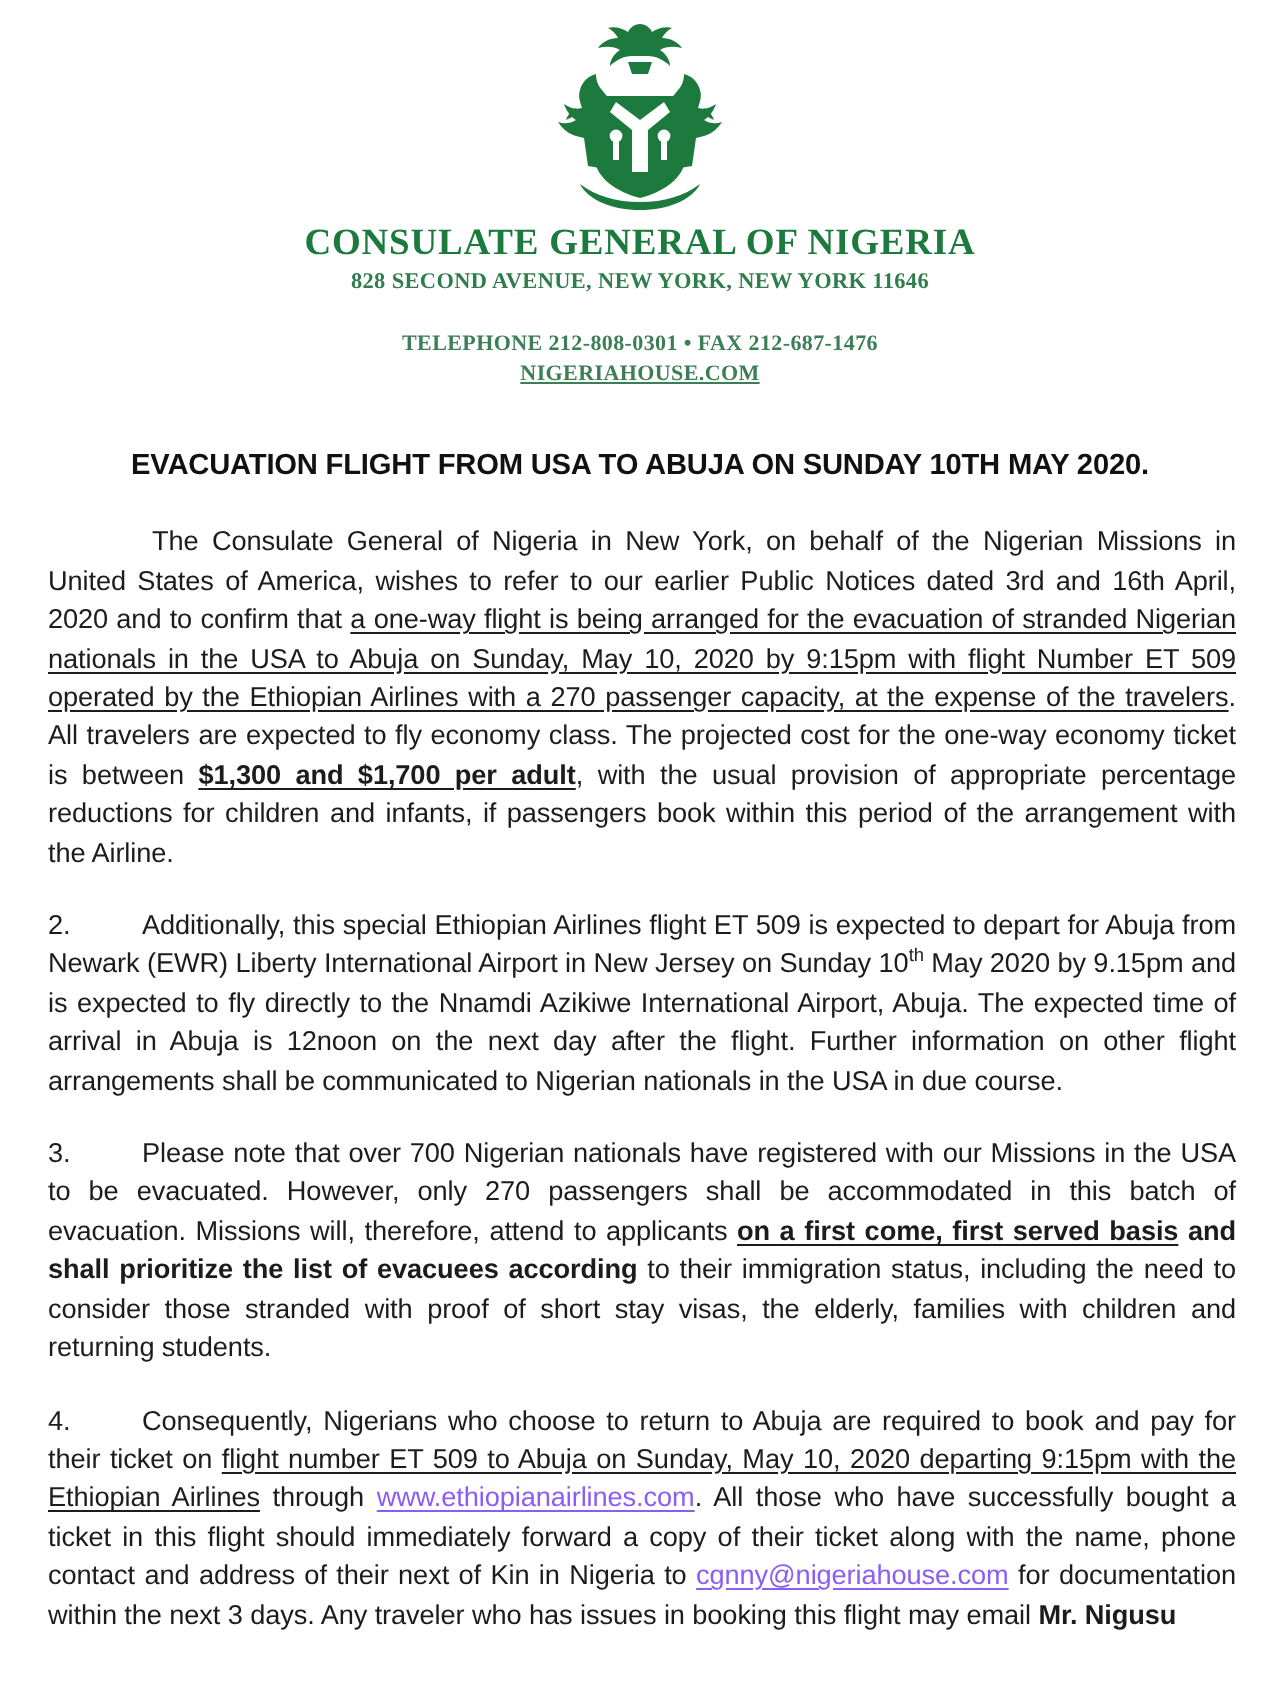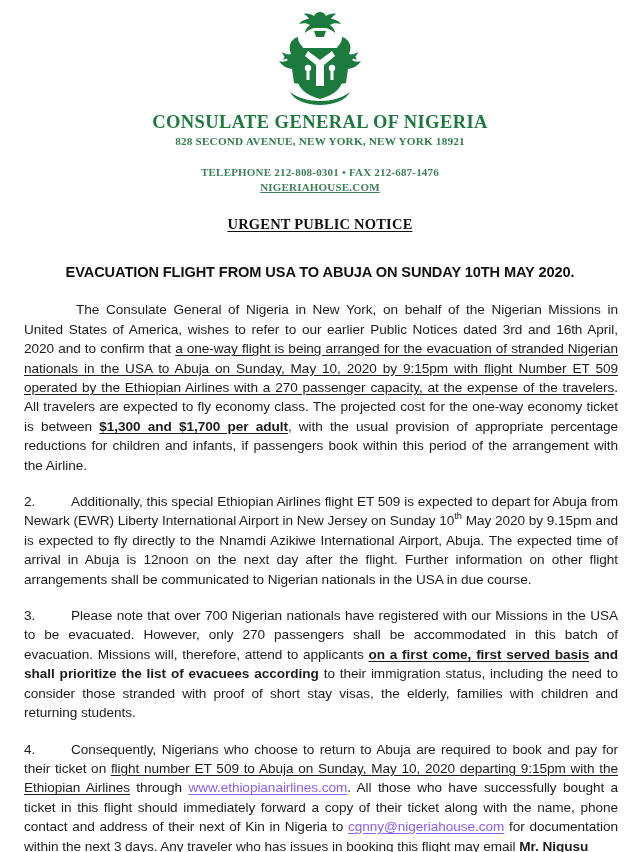--- a/index.html
+++ b/index.html
@@ -135,26 +135,25 @@
       <circle cx="40" cy="58" r="3.2" fill="#ffffff"></circle>
       <circle cx="64" cy="58" r="3.2" fill="#ffffff"></circle>
       <rect x="38.5" y="61" width="3" height="9" fill="#ffffff"></rect>
       <rect x="62.5" y="61" width="3" height="9" fill="#ffffff"></rect>
 
       <path d="M22 82c8 6 18 9 30 9s22-3 30-9c-4 8-16 13-30 13s-26-5-30-13z" fill="#1d7a3e"></path>
       <path d="M30 83c7 4 14 6 22 6s15-2 22-6c-1 3-10 6-22 6s-21-3-22-6z" fill="#ffffff"></path>
     </svg>
 
     <div class="org-name">CONSULATE GENERAL OF NIGERIA</div>
-    <div class="org-addr">828 SECOND AVENUE, NEW YORK, NEW YORK 18921</div>
+    <div class="org-addr">828 SECOND AVENUE, NEW YORK, NEW YORK 11646</div>
     <div class="org-tel">TELEPHONE 212-808-0301 • FAX 212-687-1476</div>
     <div class="org-web">NIGERIAHOUSE.COM</div>
   </div>
 
-  <div class="notice-title">URGENT PUBLIC NOTICE</div>
   <div class="subject-title">EVACUATION FLIGHT FROM USA TO ABUJA ON SUNDAY 10TH MAY 2020.</div>
 
   <div class="body-wrap">
 
     <p class="para first"><span>The Consulate General of Nigeria in New York, on behalf of the Nigerian Missions in United States of America, wishes to refer to our earlier Public Notices dated 3rd and 16th April, 2020 and to confirm that </span><span class="u">a one-way flight is being  arranged for the evacuation of stranded Nigerian nationals in the USA to Abuja on Sunday, May 10, 2020 by 9:15pm with flight Number ET 509 operated by the Ethiopian Airlines with a 270 passenger capacity, at the expense of the travelers</span><span>. All travelers are expected to fly economy class. The projected cost for the one-way economy ticket is between </span><span class="bu">$1,300 and $1,700 per adult</span><span>, with the usual provision of appropriate percentage reductions for children and infants, if passengers book within this period of the arrangement with the Airline.</span></p>
 
     <p class="para numbered"><span class="num">2.</span><span>Additionally, this special Ethiopian Airlines flight ET 509 is expected to depart for Abuja from Newark (EWR) Liberty International Airport in New Jersey on Sunday 10</span><sup>th</sup><span> May 2020 by 9.15pm and is expected to fly directly to the Nnamdi Azikiwe International Airport, Abuja. The expected time of arrival in Abuja is 12noon on the next day after the flight. Further information on other flight arrangements shall be communicated to Nigerian nationals in the USA in due course.</span></p>
 
     <p class="para numbered"><span class="num">3.</span><span>Please note that over 700 Nigerian nationals have registered with our Missions in the USA to be evacuated. However, only 270 passengers shall be accommodated in this batch of evacuation. Missions will, therefore, attend to applicants </span><span class="bu">on a first come, first served basis</span><span class="b"> and shall prioritize the list of evacuees according</span><span> to their immigration status, including the need to consider those stranded with proof of short stay visas, the elderly, families with children and returning students.</span></p>
 

